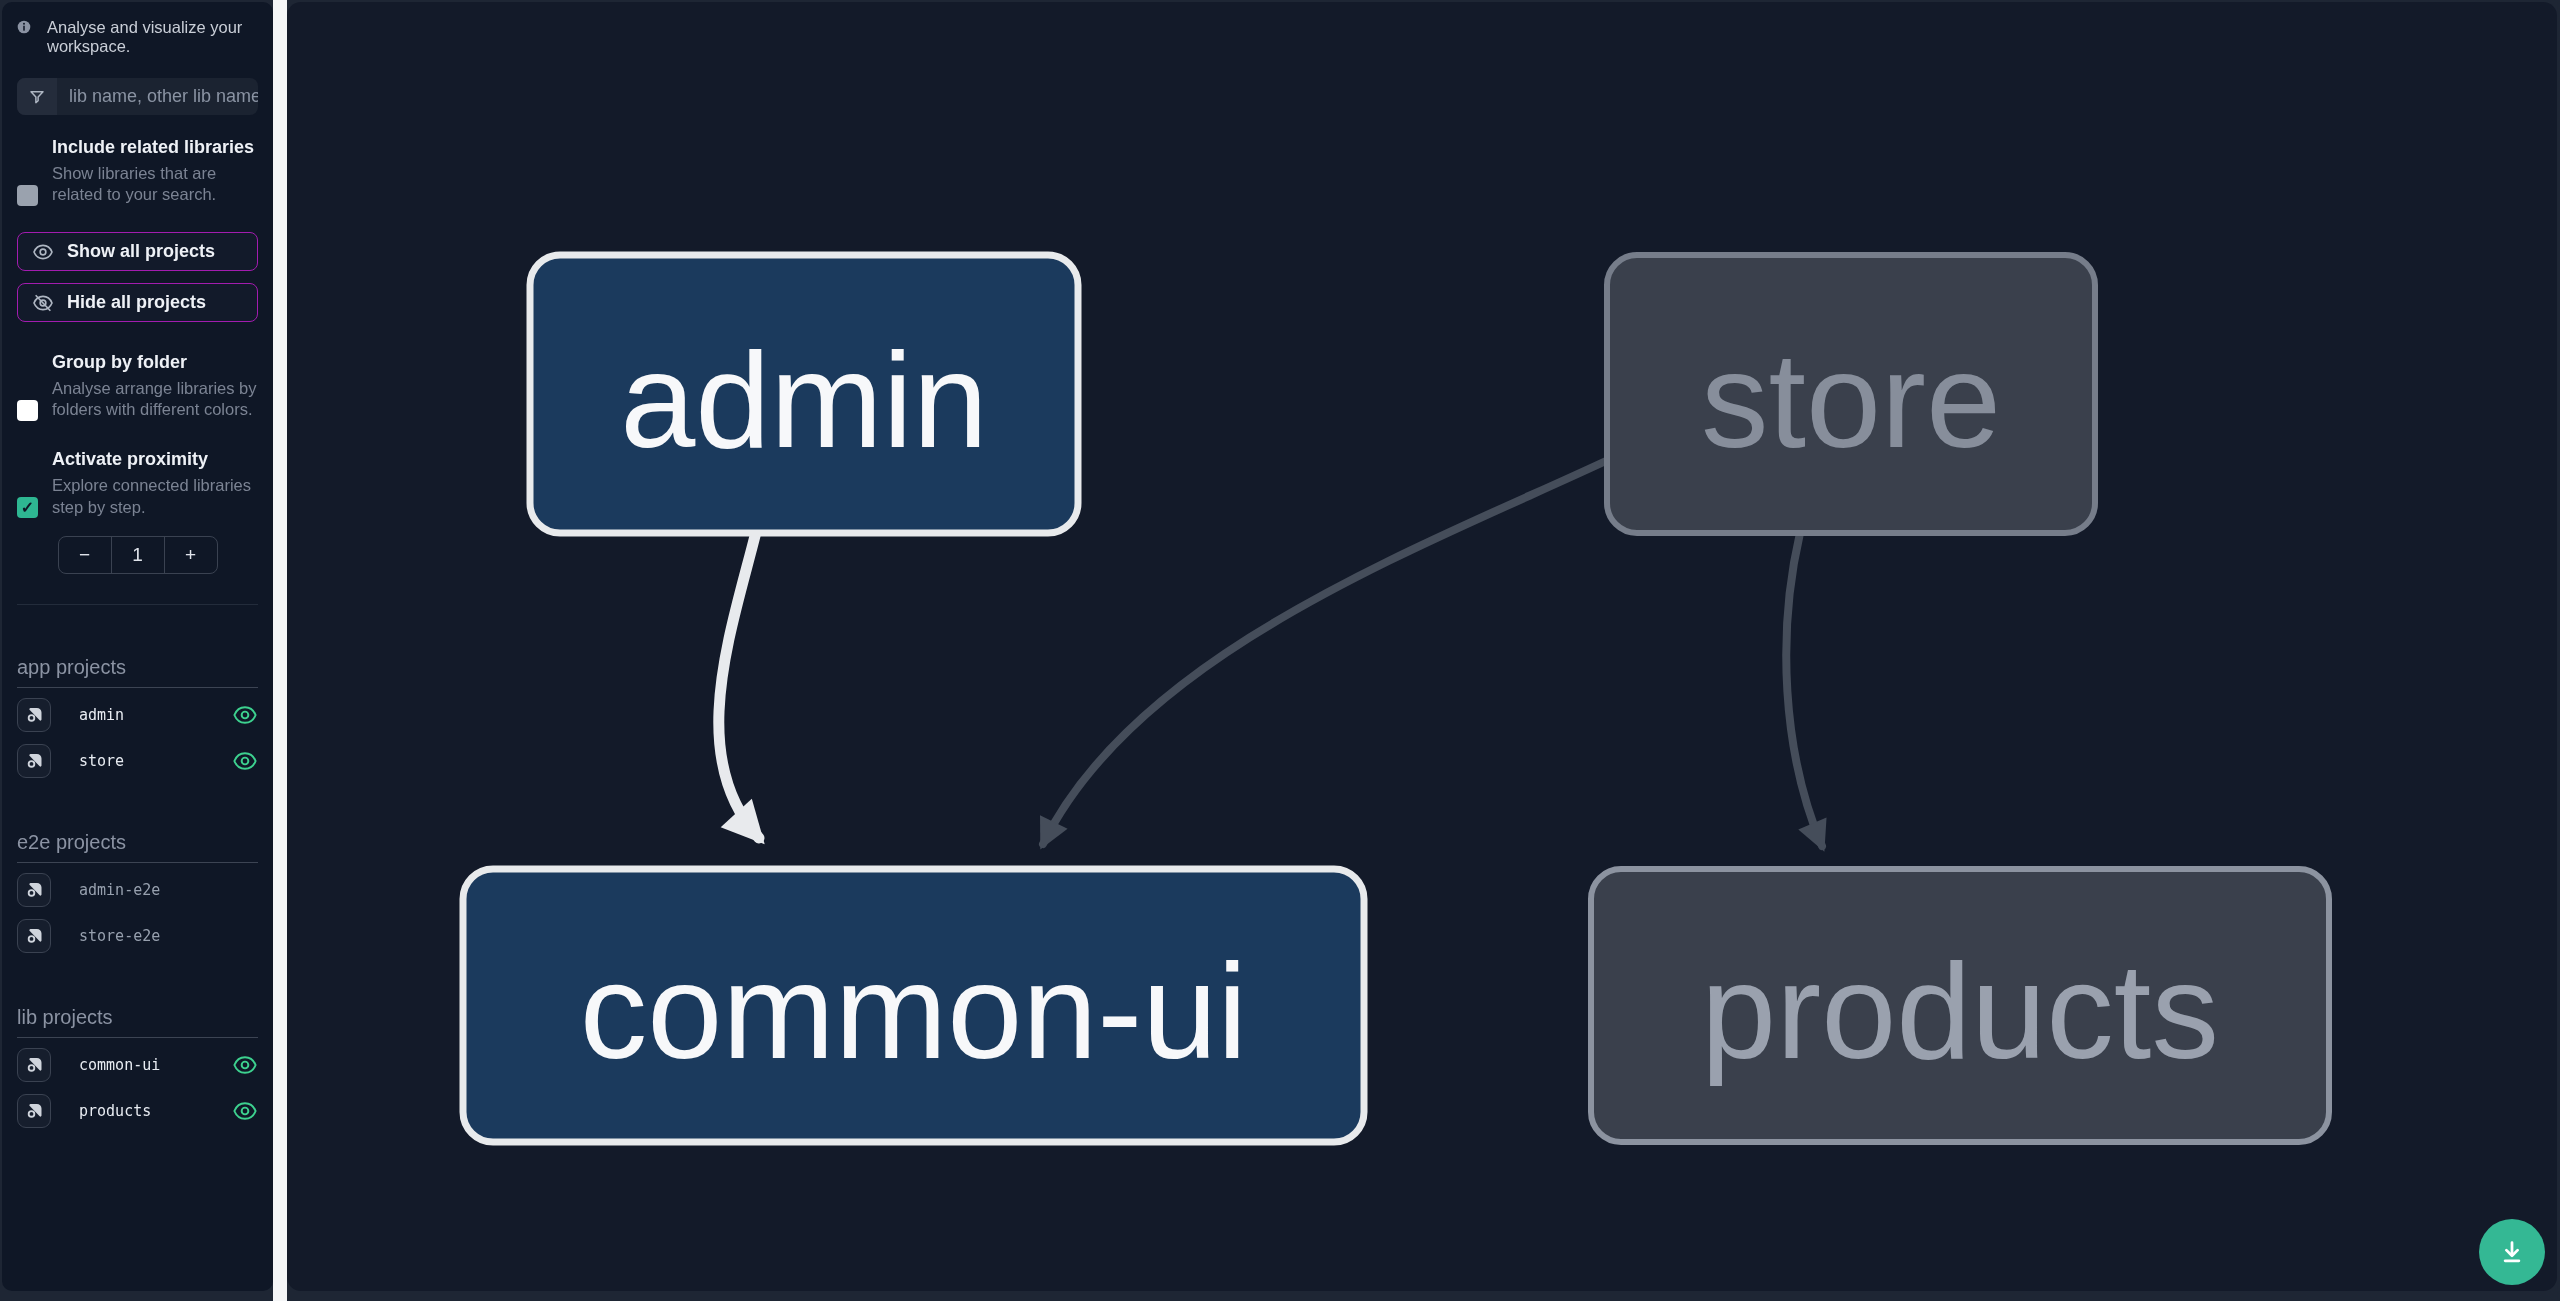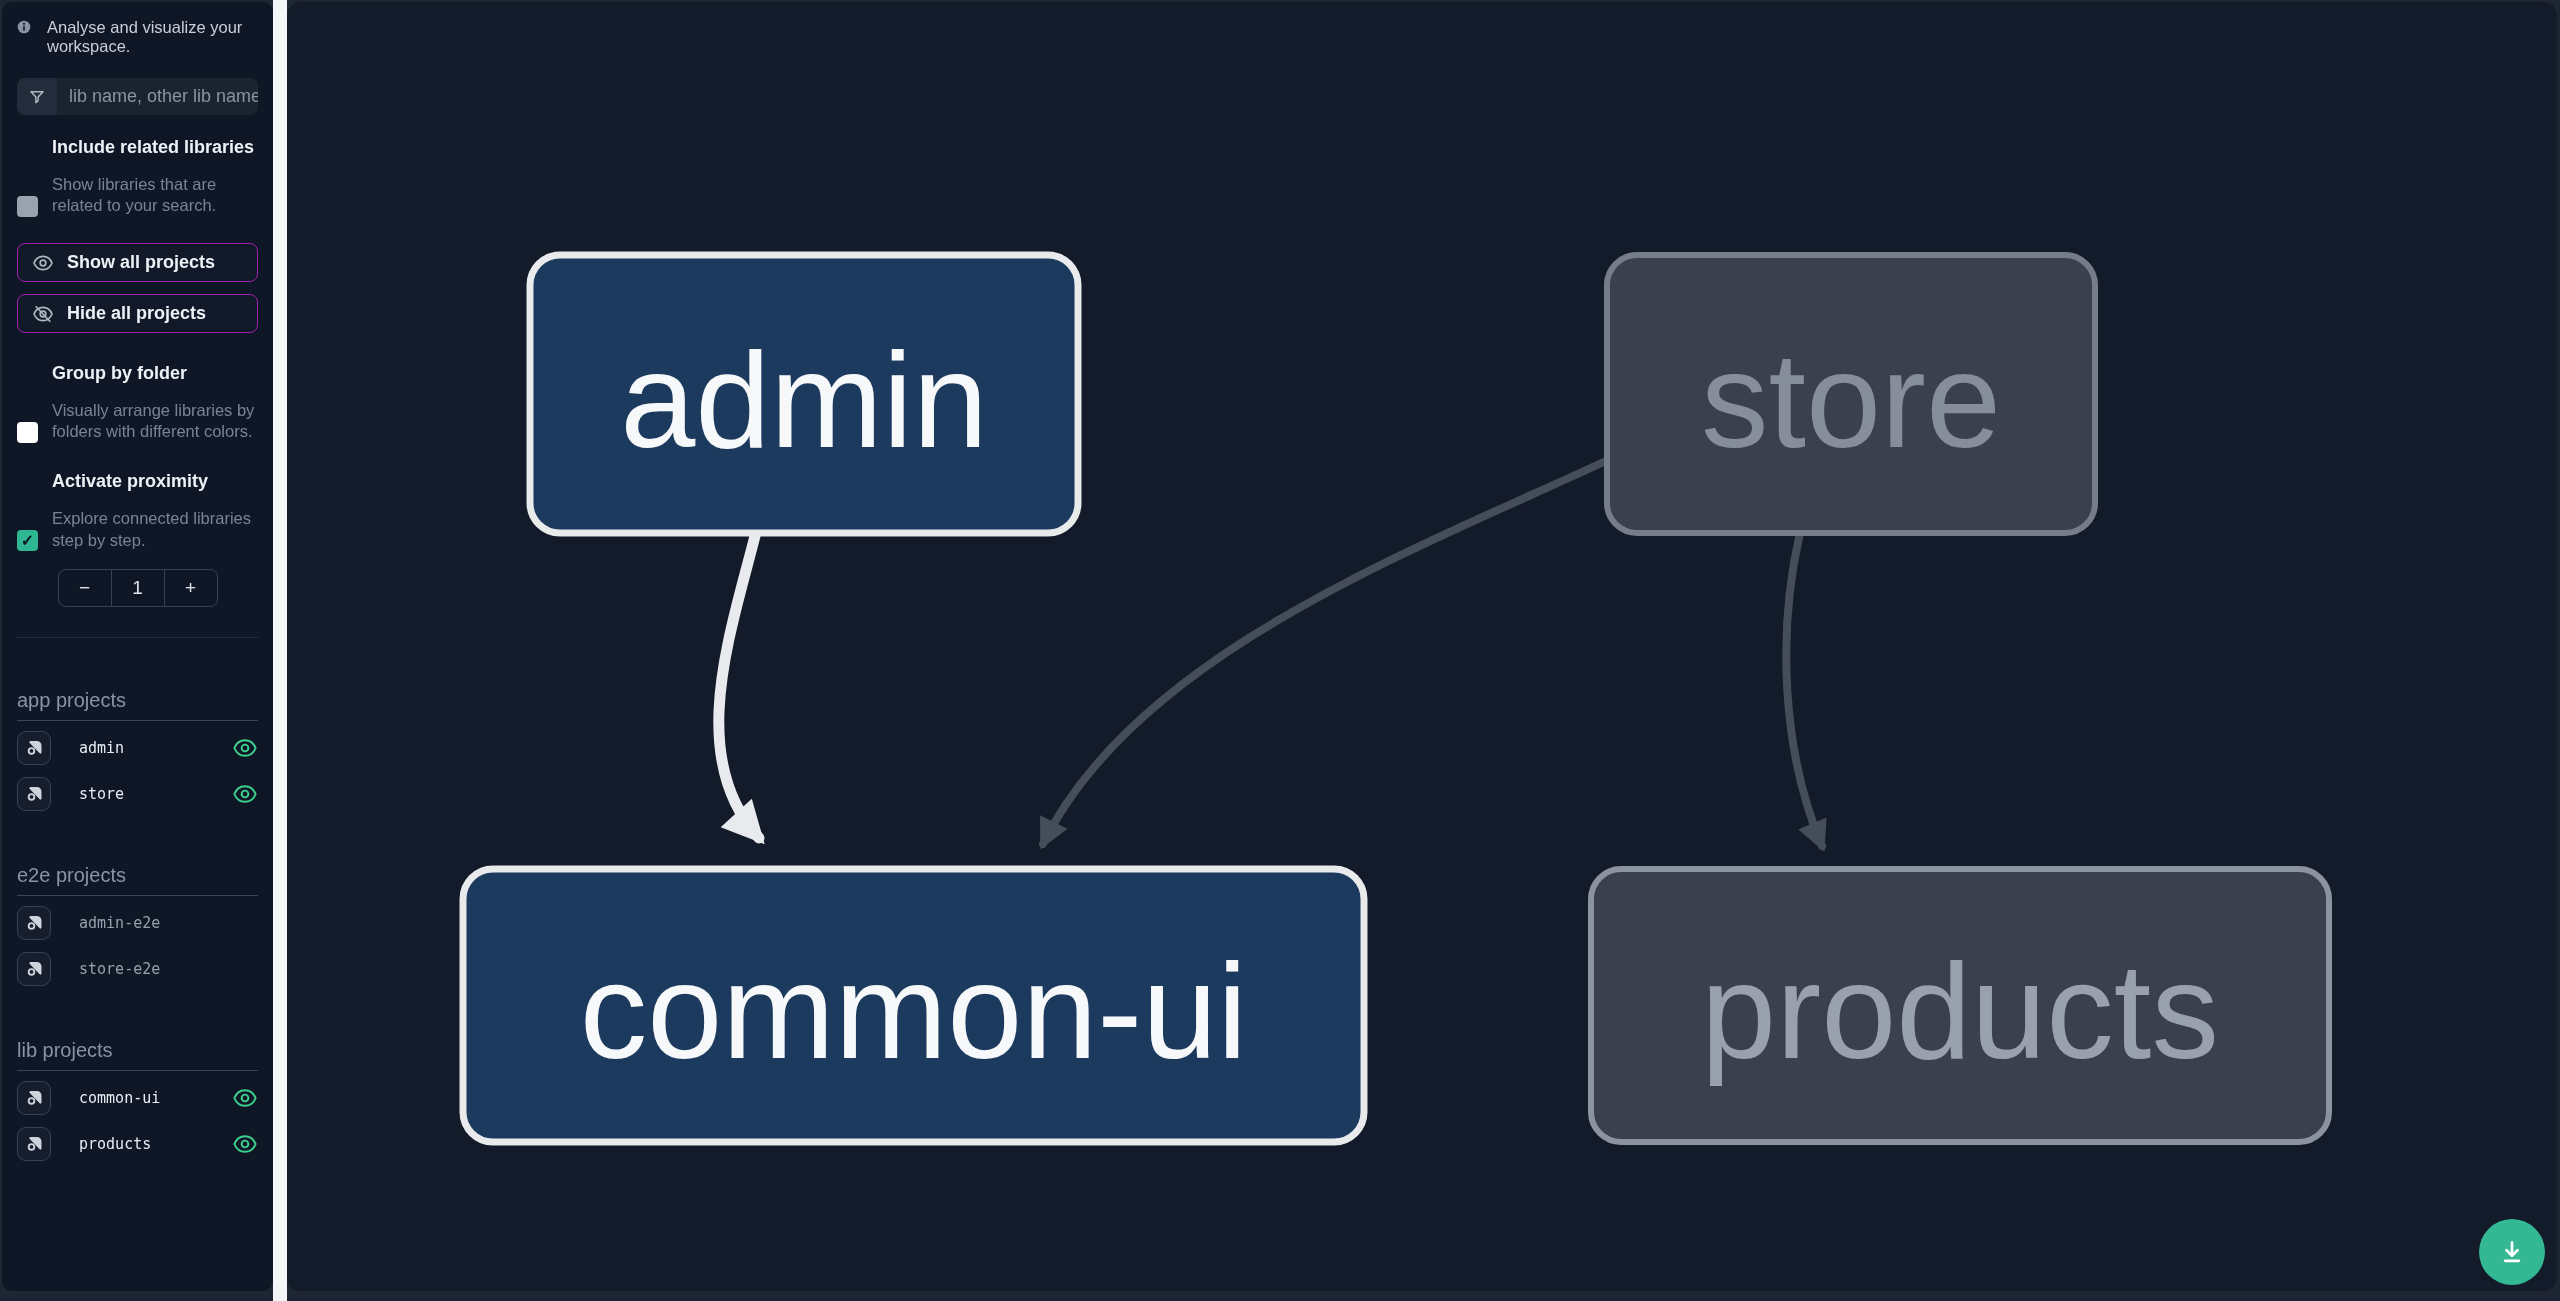--- a/index.html
+++ b/index.html
@@ -39,21 +39,21 @@
 
   
   .opt { display:flex; gap:14px; align-items:flex-end; }
   .cb { width:21px; height:21px; border-radius:4px; flex:0 0 auto; margin-top:2px;
         display:flex; align-items:center; justify-content:center; }
   .cb.gray  { background:#9aa2ae; }
   .cb.white { background:#ffffff; }
   .cb.teal  { background:#2eb792; color:#0f1726; font-size:16px; font-weight:700; }
   .opt-text { width:210px; }
   .opt-title { font-size:18px; font-weight:700; color:#eef1f6; line-height:1.2; }
-  .opt-desc { font-size:16.5px; color:#7b8393; line-height:1.32; margin-top:15px; }
+  .opt-desc { font-size:16.5px; color:#7b8393; line-height:1.32; margin-top:4px; }
 
   
   .sb-btn { margin-top:12px; width:100%; height:39px; display:flex; align-items:center;
             gap:13px; padding:0 14px; background:#121a2a; border:1px solid #a21caf;
             border-radius:8px; color:#eef1f6; font-size:18px; font-weight:700;
             cursor:pointer; font-family:"Liberation Sans", sans-serif; }
   .sb-btn svg { flex:0 0 auto; }
 
   
   .stepper { margin:18px auto 0; width:160px; height:38px; display:flex;
@@ -134,21 +134,21 @@
         <circle cx="12" cy="12" r="3.1"></circle>
         <line x1="4" y1="3.5" x2="20" y2="20.5"></line>
       </svg>
       <span>Hide all projects</span>
     </button>
 
     <div class="opt" style="margin-top:30px;">
       <div class="cb white"></div>
       <div class="opt-text">
         <div class="opt-title">Group by folder</div>
-        <div class="opt-desc">Visually arrange libraries by folders with different colors.</div>
+        <div class="opt-desc">Analyse arrange libraries by folders with different colors.</div>
       </div>
     </div>
 
     <div class="opt" style="margin-top:28px;">
       <div class="cb teal">✓</div>
       <div class="opt-text">
         <div class="opt-title">Activate proximity</div>
         <div class="opt-desc">Explore connected libraries step by step.</div>
       </div>
     </div>

